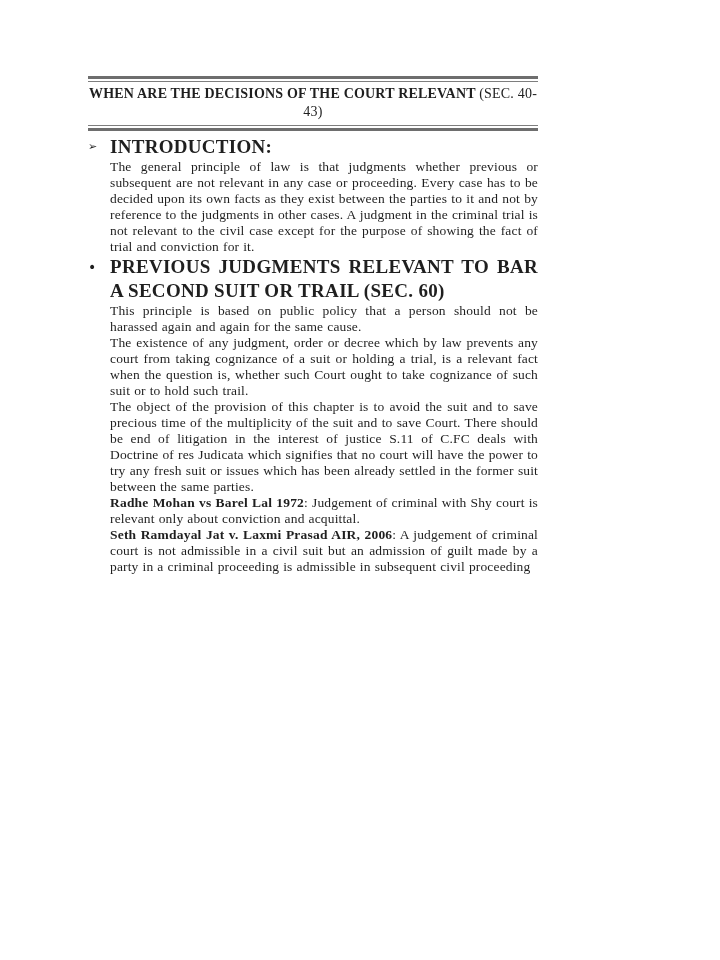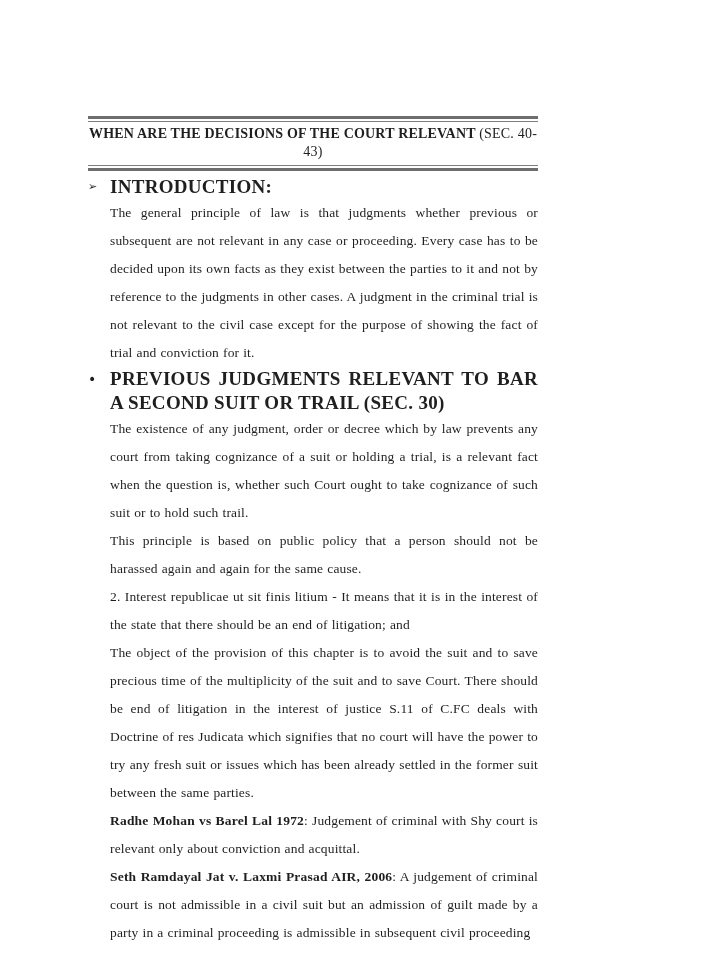--- a/index.html
+++ b/index.html
@@ -4,21 +4,21 @@
 <style>
   * { margin: 0; padding: 0; box-sizing: border-box; }
   html, body { width: 720px; height: 960px; background: #ffffff; }
   body {
     font-family: "Liberation Serif", "DejaVu Serif", serif;
     color: #1f1f1f;
     -webkit-font-smoothing: antialiased;
   }
   .page {
     width: 624px; height: 960px;
-    padding: 116px 86px 40px 88px;
+    padding: 76px 86px 40px 88px;
     overflow: hidden;
     filter: blur(0.2px);
   }
   
   .title-block {
     border-top: 3px solid #6e6e6e;
     border-bottom: 3px solid #6e6e6e;
     padding: 2px 0;
     margin-bottom: 4px;
   }
@@ -44,21 +44,21 @@
   }
   .bullet.dot { font-size: 14px; }
   .heading h2 {
     flex: 1;
     font-size: 19px; line-height: 24px;
     font-weight: bold; letter-spacing: 0.3px;
     text-align: justify;
   }
   .para {
     margin-left: 22px;
-    font-size: 13.5px; line-height: 28px;
+    font-size: 13.5px; line-height: 16px;
     letter-spacing: 0.15px; word-spacing: 0.5px;
     text-align: justify;
   }
   .para strong { letter-spacing: 0.2px; }
 </style>
 </head>
 <body>
 
 <div class="page">
 
@@ -70,23 +70,22 @@
   </header>
 
   <div class="content">
       <div class="heading">
         <span class="bullet">➢</span>
         <h2>INTRODUCTION:</h2>
       </div>
       <p class="para">The general principle of law is that judgments whether previous or subsequent are not relevant in any case or proceeding. Every case has to be decided upon its own facts as they exist between the parties to it and not by reference to the judgments in other cases. A judgment in the criminal trial is not relevant to the civil case except for the purpose of showing the fact of trial and conviction for it.</p>
       <div class="heading">
         <span class="bullet dot">•</span>
-        <h2>PREVIOUS JUDGMENTS RELEVANT TO BAR A SECOND SUIT OR TRAIL (SEC. 30)</h2>
+        <h2>PREVIOUS JUDGMENTS RELEVANT TO BAR A SECOND SUIT OR TRAIL (SEC. 60)</h2>
       </div>
+      <p class="para">This principle is based on public policy that a person should not be harassed again and again for the same cause.</p>
       <p class="para">The existence of any judgment, order or decree which by law prevents any court from taking cognizance of a suit or holding a trial, is a relevant fact when the question is, whether such Court ought to take cognizance of such suit or to hold such trail.</p>
-      <p class="para">This principle is based on public policy that a person should not be harassed again and again for the same cause.</p>
-      <p class="para">2. Interest republicae ut sit finis litium - It means that it is in the interest of the state that there should be an end of litigation; and</p>
       <p class="para">The object of the provision of this chapter is to avoid the suit and to save precious time of the multiplicity of the suit and to save Court. There should be end of litigation in the interest of justice S.11 of C.FC deals with Doctrine of res Judicata which signifies that no court will have the power to try any fresh suit or issues which has been already settled in the former suit between the same parties.</p>
       <p class="para"><strong>Radhe Mohan vs Barel Lal 1972</strong>: Judgement of criminal with Shy court is relevant only about conviction and acquittal.</p>
       <p class="para"><strong>Seth Ramdayal Jat v. Laxmi Prasad AIR, 2006</strong>: A judgement of criminal court is not admissible in a civil suit but an admission of guilt made by a party in a criminal proceeding is admissible in subsequent civil proceeding</p>
     </div>
 
 </div>
 
 </body></html>

